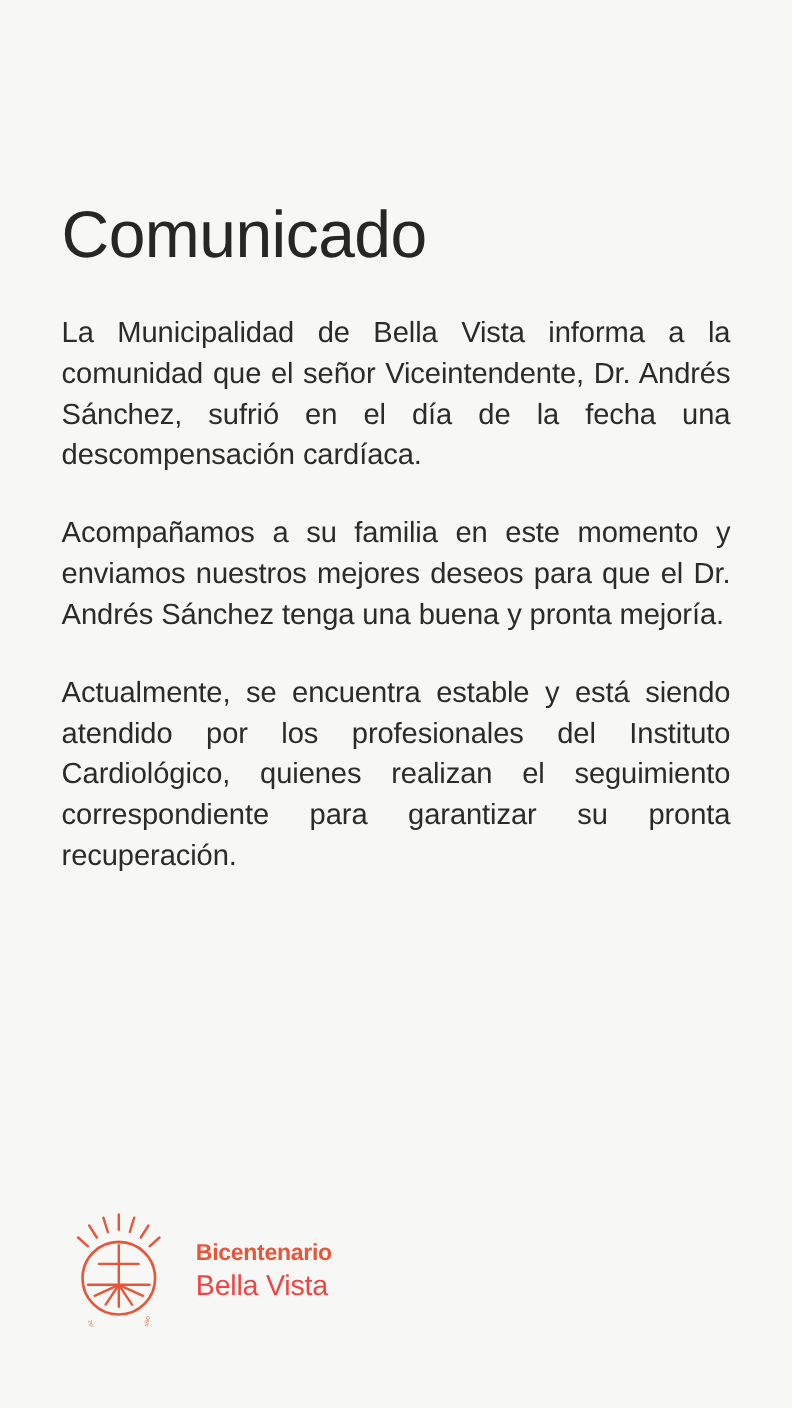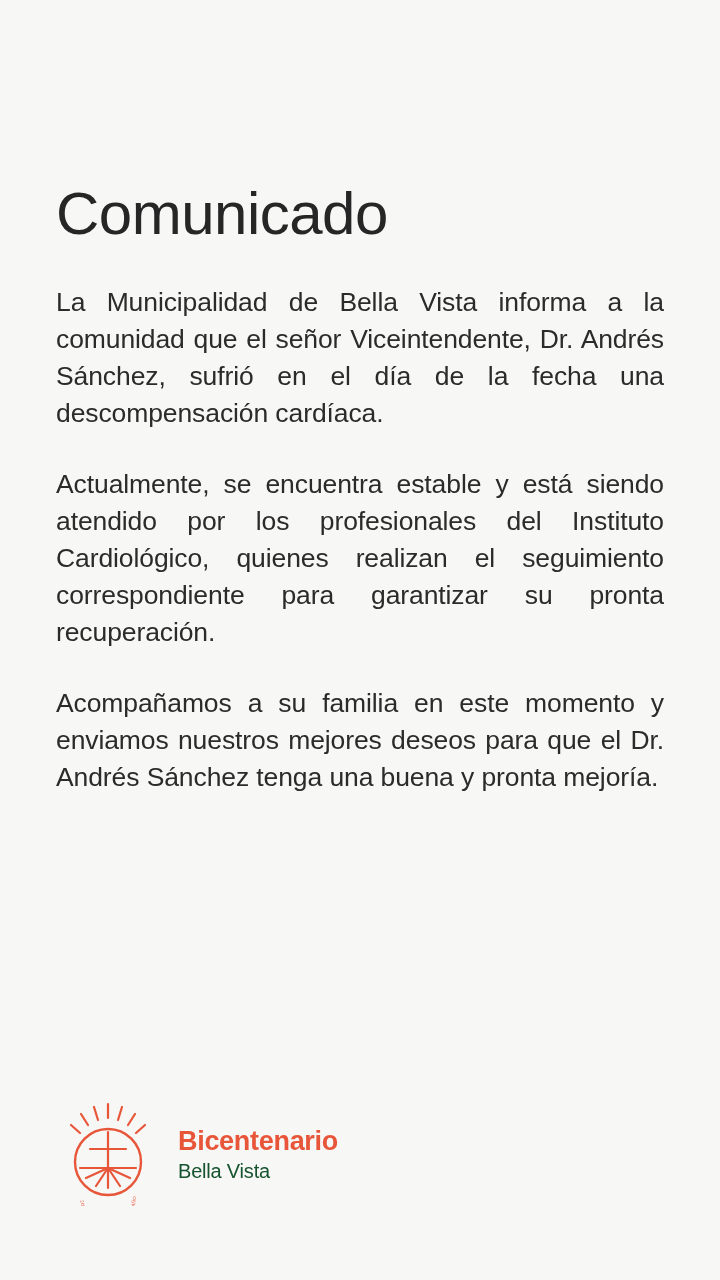--- a/index.html
+++ b/index.html
@@ -62,46 +62,46 @@
     flex: 0 0 104px;
     position: relative;
   }
   .logo-text {
     display: flex;
     flex-direction: column;
     justify-content: center;
     line-height: 1;
   }
   .logo-text .line1 {
-    font-size: 27px;
+    font-size: 21px;
     font-weight: bold;
     color: #e8563a;
     letter-spacing: -0.3px;
   }
   .logo-text .line2 {
-    font-size: 20px;
+    font-size: 26px;
     font-weight: 400;
-    color: #14532d;
+    color: #ef4444;
     letter-spacing: -0.2px;
     margin-top: 6px;
   }
 </style>
 </head>
 <body>
 
 <div class="page">
 
   <div class="title-block">
     <div class="title-line">Comunicado</div>
   </div>
 
   <div class="body-block">
     <p class="paragraph">La Municipalidad de Bella Vista informa a la comunidad que el señor Viceintendente, Dr. Andrés Sánchez, sufrió en el día de la fecha una descompensación cardíaca.</p>
+    <p class="paragraph">Acompañamos a su familia en este momento y enviamos nuestros mejores deseos para que el Dr. Andrés Sánchez tenga una buena y pronta mejoría.</p>
     <p class="paragraph">Actualmente, se encuentra estable y está siendo atendido por los profesionales del Instituto Cardiológico, quienes realizan el seguimiento correspondiente para garantizar su pronta recuperación.</p>
-    <p class="paragraph">Acompañamos a su familia en este momento y enviamos nuestros mejores deseos para que el Dr. Andrés Sánchez tenga una buena y pronta mejoría.</p>
   </div>
 
   <div class="footer">
     <div class="logo-mark">
       <svg viewBox="0 0 104 104" width="104" height="104" aria-hidden="true">
         <g stroke="#e8563a" stroke-width="2.2" stroke-linecap="round" fill="none">
           <line x1="52" y1="2" x2="52" y2="16"></line>
           <line x1="38" y1="5" x2="42" y2="18"></line>
           <line x1="25" y1="12" x2="32" y2="23"></line>
           <line x1="15" y1="23" x2="24" y2="31"></line>

